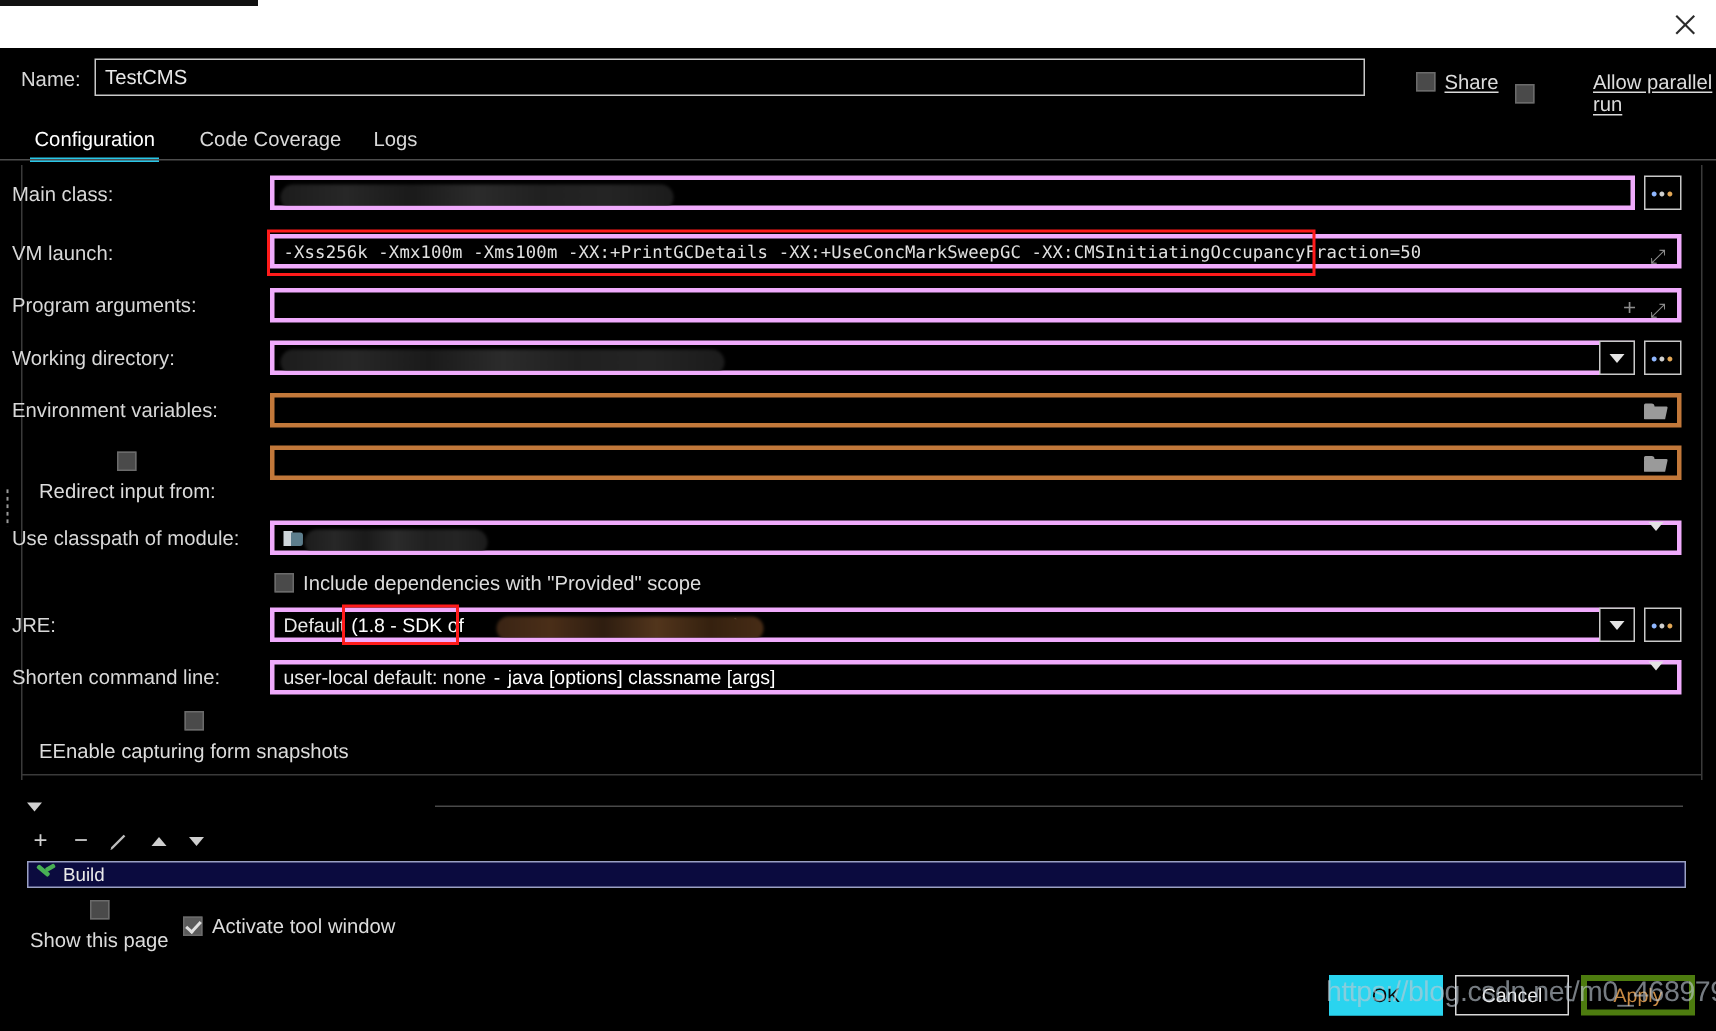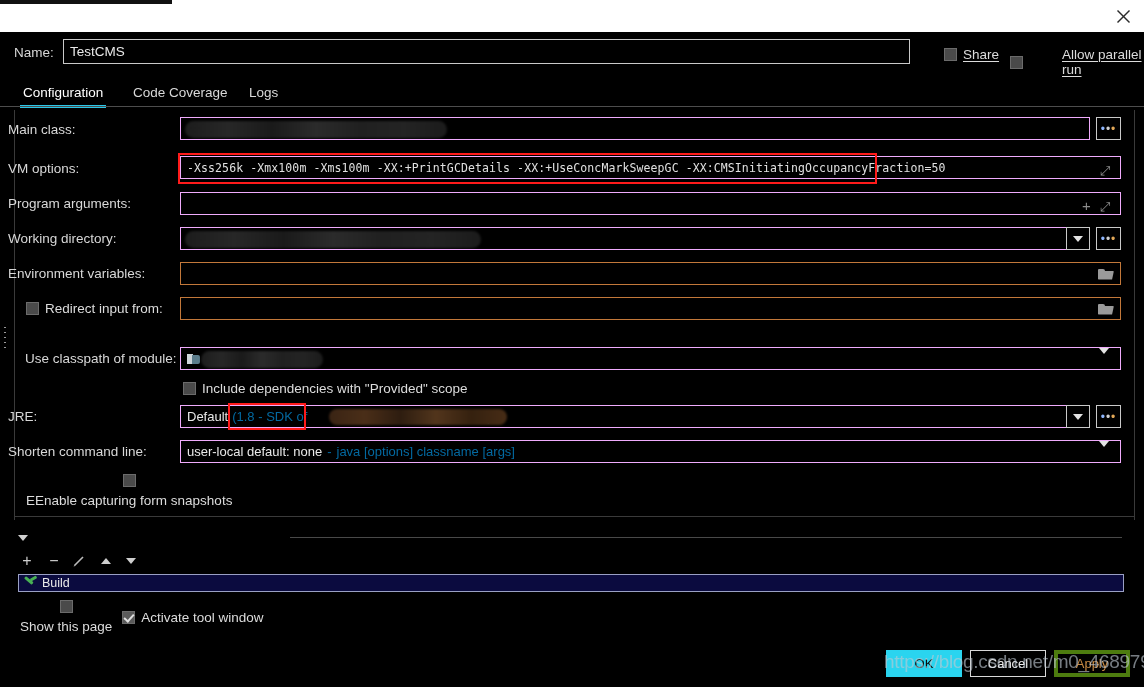--- a/index.html
+++ b/index.html
@@ -98,21 +98,21 @@
 
   
   .form {
     position: absolute; left: 0; top: 110px; width: 1144px; height: 400px;
   }
   .lbl {
     position: absolute; font-size: 13.5px; color: #d8d8d8; white-space: nowrap;
   }
   .fld {
     position: absolute; background: #000;
-    border: 1px solid #f0abfc;
+    border: 3px solid #f0abfc;
     color: #e0e0e0; font-size: 13px;
     display: flex; align-items: center;
     padding: 0 6px;
     overflow: hidden;
   }
   .fld.orange { border-color: #c2783a; }
   .fld.mono {
     font-family: "DejaVu Sans Mono", monospace;
     font-size: 11.5px; letter-spacing: .1px;
   }
@@ -165,21 +165,21 @@
     content:""; position:absolute; left:0; top:1px;
     width:6px; height:10px; background:#cfd6db;
   }
   .mod-icon::after {
     content:""; position:absolute; left:5px; top:2px;
     width:8px; height:9px; background:#5c7d8c; border-radius:0 2px 2px 0;
   }
   .hl-red {
     position: absolute; border: 2px solid #ff1b1b; pointer-events: none;
   }
-  .inline-orange { color: #0369a1; }
+  .inline-orange { color: #ffffff; }
   .inline-white { color: #e9e9e9; }
 
   
   .sep-wrap { position: absolute; left: 0; top: 528px; width: 1144px; height: 20px; }
   .tri-down {
     position: absolute; left: 18px; top: 7px;
     width: 0; height: 0;
     border-left: 5px solid transparent;
     border-right: 5px solid transparent;
     border-top: 6px solid #d0d0d0;
@@ -322,21 +322,21 @@
   <div class="form">
 
     <div class="lbl" style="left:8px; top:12px;text-align:center;">Main class:</div>
     <div class="fld" style="left:180px; top:7px; width:910px; height:23px;">
       <div class="redact" style="left:4px; top:3px; width:262px; height:17px;"></div>
     </div>
     <div class="sqbtn" style="left:1096px; top:7px; width:25px; height:23px;">
       <span class="dots"><span class="d1">•</span><span class="d2">•</span><span class="d3">•</span></span>
     </div>
 
-    <div class="lbl" style="left:8px; top:51px;">VM options:</div>
+    <div class="lbl" style="left:8px; top:51px;">VM launch:</div>
     <div class="fld mono" style="left:180px; top:46px; width:941px; height:23px;">
       <span>-Xss256k -Xmx100m -Xms100m -XX:+PrintGCDetails -XX:+UseConcMarkSweepGC -XX:CMSInitiatingOccupancyFraction=50</span>
     </div>
     <div style="position:absolute; left:1100px; top:53px;" class="icon-expand">⤢</div>
     <div class="hl-red" style="left:178px; top:43px; width:699px; height:31px;"></div>
 
     <div class="lbl" style="left:8px; top:86px;">Program arguments:</div>
     <div class="fld" style="left:180px; top:82px; width:941px; height:23px;"></div>
     <div style="position:absolute; left:1082px; top:87px;" class="icon-plus">+</div>
     <div style="position:absolute; left:1100px; top:89px;" class="icon-expand">⤢</div>
@@ -350,29 +350,29 @@
     </div>
     <div class="sqbtn" style="left:1096px; top:117px; width:25px; height:23px;">
       <span class="dots"><span class="d1">•</span><span class="d2">•</span><span class="d3">•</span></span>
     </div>
 
     <div class="lbl" style="left:8px; top:156px;">Environment variables:</div>
     <div class="fld orange" style="left:180px; top:152px; width:941px; height:23px; justify-content:flex-end;">
       <span class="folder"></span>
     </div>
 
-    <div class="cb-wrap" style="left:26px; top:191px;">
+    <div class="cb-wrap" style="left:26px; top:191px;flex-direction:column;">
       <span class="cbox"></span>
       <span>Redirect input from:</span>
     </div>
     <div class="fld orange" style="left:180px; top:187px; width:941px; height:23px; justify-content:flex-end;">
       <span class="folder"></span>
     </div>
 
-    <div class="lbl" style="left:25px; top:241px;">Use classpath of module:</div>
+    <div class="lbl" style="left:8px; top:241px;">Use classpath of module:</div>
     <div class="fld" style="left:180px; top:237px; width:941px; height:23px;">
       <span class="mod-icon"></span>
       <div class="redact" style="left:20px; top:3px; width:122px; height:17px;"></div>
     </div>
     <div style="position:absolute; left:1099px; top:244px;">
       <span class="arrow-down"></span>
     </div>
 
     <div class="cb-wrap" style="left:183px; top:271px;">
       <span class="cbox"></span>

